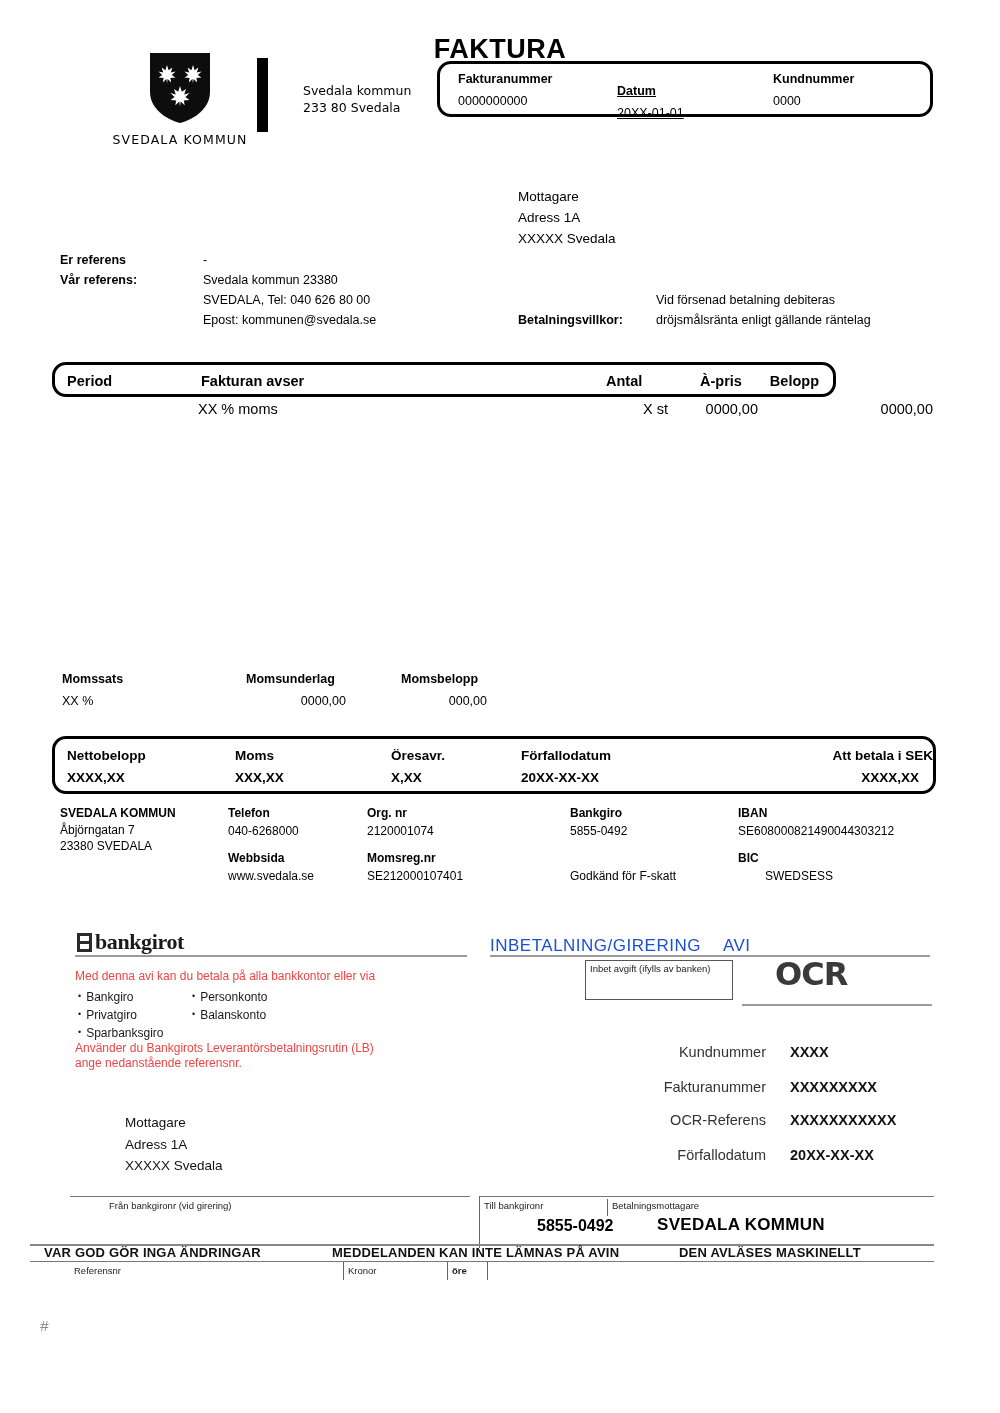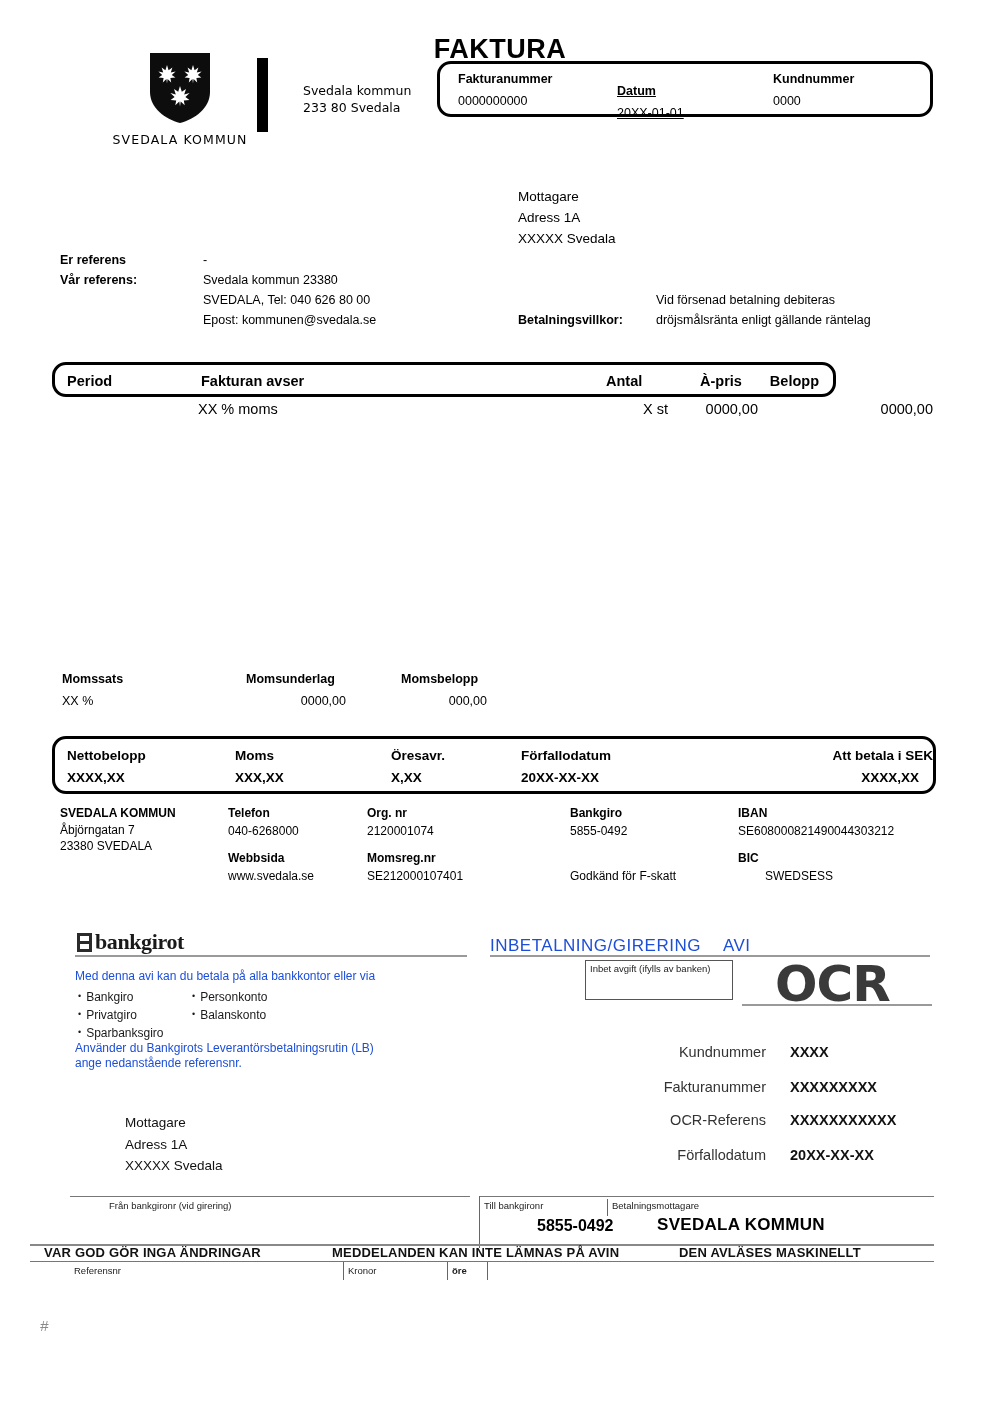--- a/index.html
+++ b/index.html
@@ -208,21 +208,21 @@
     color: #1a1a1a;
     line-height: 1;
   }
   .rule {
     position: absolute;
     background: #9a9a9a;
   }
   .slip-text {
     position: absolute;
     font-size: 12px;
-    color: #1d4ed8;
+    color: #ef4444;
     line-height: 1.42;
   }
   .bullet-col {
     position: absolute;
     font-size: 12px;
     color: #1a1a1a;
     line-height: 1.5;
   }
   .bullet-col div::before {
     content: "\2022";
@@ -248,21 +248,21 @@
   .fee-box-label {
     position: absolute;
     left: 4px; top: 2px;
     font-size: 9.5px;
     color: #222;
     white-space: nowrap;
   }
   .ocr-word {
     position: absolute;
     left: 775px; top: 955px;
-    font-size: 50px;
+    font-size: 32px;
     font-weight: bold;
     letter-spacing: -1px;
     color: #3a3a3a;
     font-family: "DejaVu Sans", sans-serif;
   }
   .slip-addr {
     position: absolute;
     left: 125px; top: 1112px;
     font-size: 13.5px;
     line-height: 1.6;

